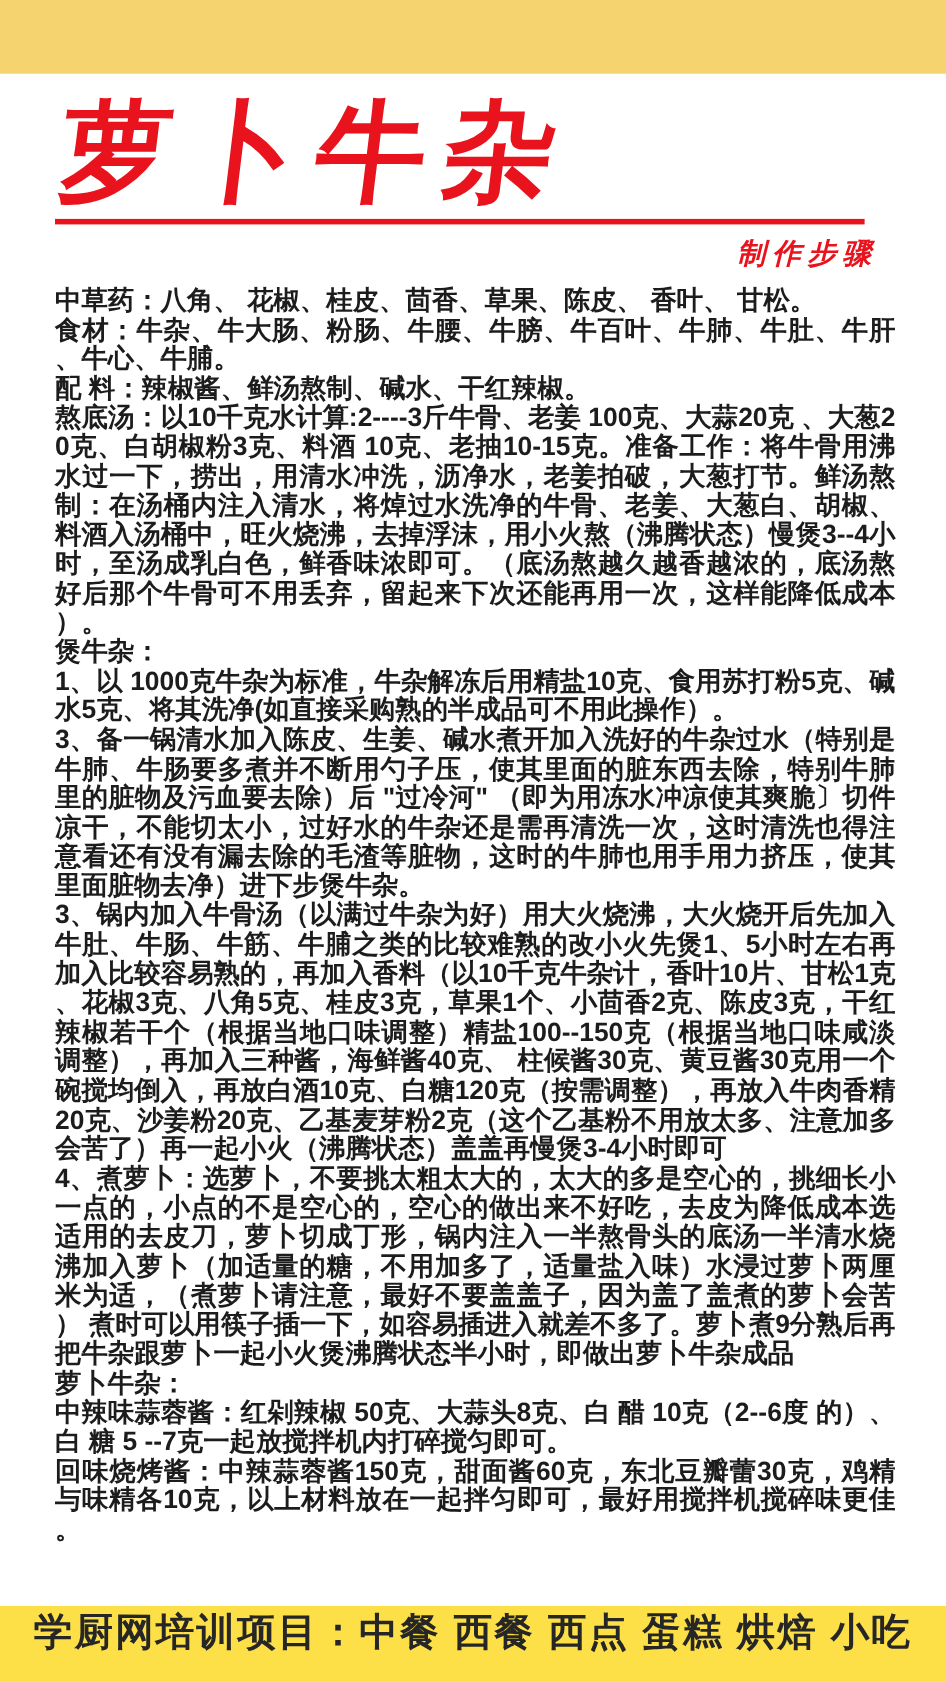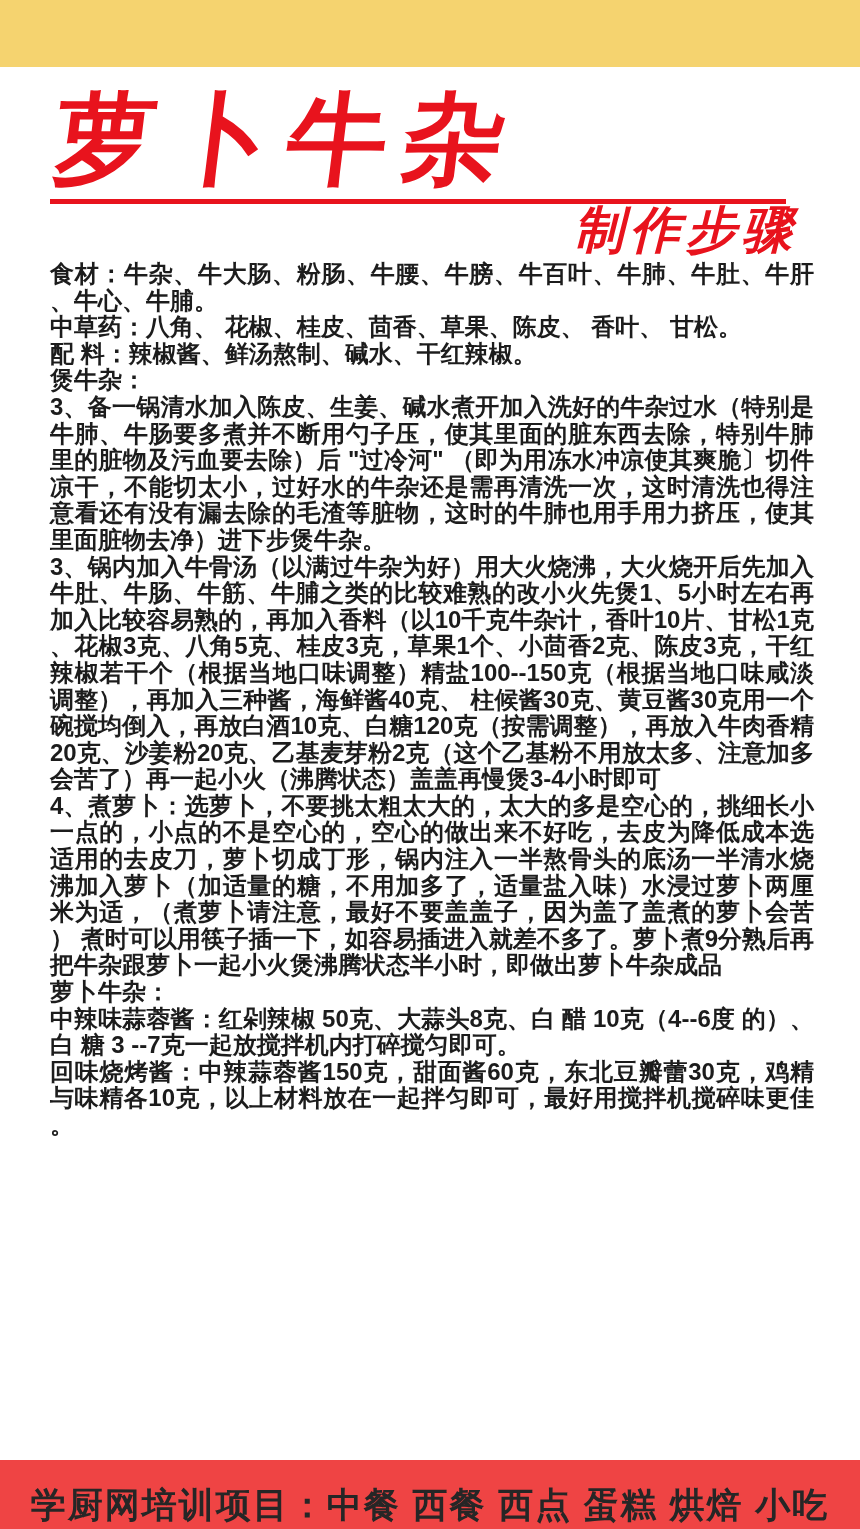--- a/index.html
+++ b/index.html
@@ -20,23 +20,23 @@
   .banner-top {
     position: absolute;
     top: 0; left: 0; right: 0;
     height: 67px;
     background: #f5d36f;
   }
   .banner-bottom {
     position: absolute;
     bottom: 0; left: 0; right: 0;
     height: 69px;
-    background: #ef4444;
+    background: #fde047;
     display: flex;
-    align-items: flex-end;
+    align-items: flex-start;
     justify-content: center;
   }
   .footer-text {
     font-size: 35px;
     font-weight: 700;
     color: #262626;
     letter-spacing: 2px;
     white-space: nowrap;
   }
   .content {
@@ -59,21 +59,21 @@
   .title-rule {
     width: 736px;
     height: 5px;
     background: #e8131d;
     margin-top: 12px;
   }
   .subtitle {
     margin-top: 6px;
     text-align: right;
     padding-right: 16px;
-    font-size: 50px;
+    font-size: 26px;
     line-height: 40px;
     font-weight: 900;
     font-style: italic;
     color: #e8131d;
     letter-spacing: 6px;
   }
   .recipe-body {
     margin-top: 11px;
     font-size: 24px;
     line-height: 26.6px;
@@ -94,29 +94,31 @@
 <div class="poster">
 
   <div class="banner-top"></div>
 
   <div class="content">
     <div class="page-title">萝卜牛杂</div>
     <div class="title-rule"></div>
     <div class="subtitle">制作步骤</div>
 
     <div class="recipe-body">
+      <p>中草药：八角、 花椒、桂皮、茴香、草果、陈皮、 香叶、 甘松。</p>
       <p> 食材：牛杂、牛大肠、粉肠、牛腰、牛膀、牛百叶、牛肺、牛肚、牛肝、牛心、牛脯。</p>
-      <p>中草药：八角、 花椒、桂皮、茴香、草果、陈皮、 香叶、 甘松。</p>
       <p>配 料：辣椒酱、鲜汤熬制、碱水、干红辣椒。</p>
+      <p>熬底汤：以10千克水计算:2----3斤牛骨、老姜 100克、大蒜20克 、大葱20克、白胡椒粉3克、料酒 10克、老抽10-15克。准备工作：将牛骨用沸水过一下，捞出，用清水冲洗，沥净水，老姜拍破，大葱打节。鲜汤熬制：在汤桶内注入清水，将焯过水洗净的牛骨、老姜、大葱白、胡椒、料酒入汤桶中，旺火烧沸，去掉浮沫，用小火熬（沸腾状态）慢煲3--4小时，至汤成乳白色，鲜香味浓即可。（底汤熬越久越香越浓的，底汤熬好后那个牛骨可不用丢弃，留起来下次还能再用一次，这样能降低成本）。</p>
       <p>煲牛杂：</p>
+      <p>1、以 1000克牛杂为标准，牛杂解冻后用精盐10克、食用苏打粉5克、碱水5克、将其洗净(如直接采购熟的半成品可不用此操作）。</p>
       <p>3、备一锅清水加入陈皮、生姜、碱水煮开加入洗好的牛杂过水（特别是牛肺、牛肠要多煮并不断用勺子压，使其里面的脏东西去除，特别牛肺里的脏物及污血要去除）后 "过冷河" （即为用冻水冲凉使其爽脆〕切件凉干，不能切太小，过好水的牛杂还是需再清洗一次，这时清洗也得注意看还有没有漏去除的毛渣等脏物，这时的牛肺也用手用力挤压，使其里面脏物去净）进下步煲牛杂。</p>
       <p>3、锅内加入牛骨汤（以满过牛杂为好）用大火烧沸，大火烧开后先加入牛肚、牛肠、牛筋、牛脯之类的比较难熟的改小火先煲1、5小时左右再加入比较容易熟的，再加入香料（以10千克牛杂计，香叶10片、甘松1克、花椒3克、八角5克、桂皮3克，草果1个、小茴香2克、陈皮3克，干红辣椒若干个（根据当地口味调整）精盐100--150克（根据当地口味咸淡调整），再加入三种酱，海鲜酱40克、 柱候酱30克、黄豆酱30克用一个碗搅均倒入，再放白酒10克、白糖120克（按需调整），再放入牛肉香精20克、沙姜粉20克、乙基麦芽粉2克（这个乙基粉不用放太多、注意加多会苦了）再一起小火（沸腾状态）盖盖再慢煲3-4小时即可</p>
       <p>4、煮萝卜：选萝卜，不要挑太粗太大的，太大的多是空心的，挑细长小一点的，小点的不是空心的，空心的做出来不好吃，去皮为降低成本选适用的去皮刀，萝卜切成丁形，锅内注入一半熬骨头的底汤一半清水烧沸加入萝卜（加适量的糖，不用加多了，适量盐入味）水浸过萝卜两厘米为适，（煮萝卜请注意，最好不要盖盖子，因为盖了盖煮的萝卜会苦） 煮时可以用筷子插一下，如容易插进入就差不多了。萝卜煮9分熟后再把牛杂跟萝卜一起小火煲沸腾状态半小时，即做出萝卜牛杂成品</p>
       <p>萝卜牛杂：</p>
-      <p>中辣味蒜蓉酱：红剁辣椒 50克、大蒜头8克、白 醋 10克（4--6度 的）、白 糖 3 --7克一起放搅拌机内打碎搅匀即可。</p>
+      <p>中辣味蒜蓉酱：红剁辣椒 50克、大蒜头8克、白 醋 10克（2--6度 的）、白 糖 5 --7克一起放搅拌机内打碎搅匀即可。</p>
       <p>回味烧烤酱：中辣蒜蓉酱150克，甜面酱60克，东北豆瓣蕾30克，鸡精与味精各10克，以上材料放在一起拌匀即可，最好用搅拌机搅碎味更佳。</p>
     </div>
   </div>
 
   <div class="banner-bottom">
     <div class="footer-text">学厨网培训项目：中餐 西餐 西点 蛋糕 烘焙 小吃</div>
   </div>
 
 </div>
 

